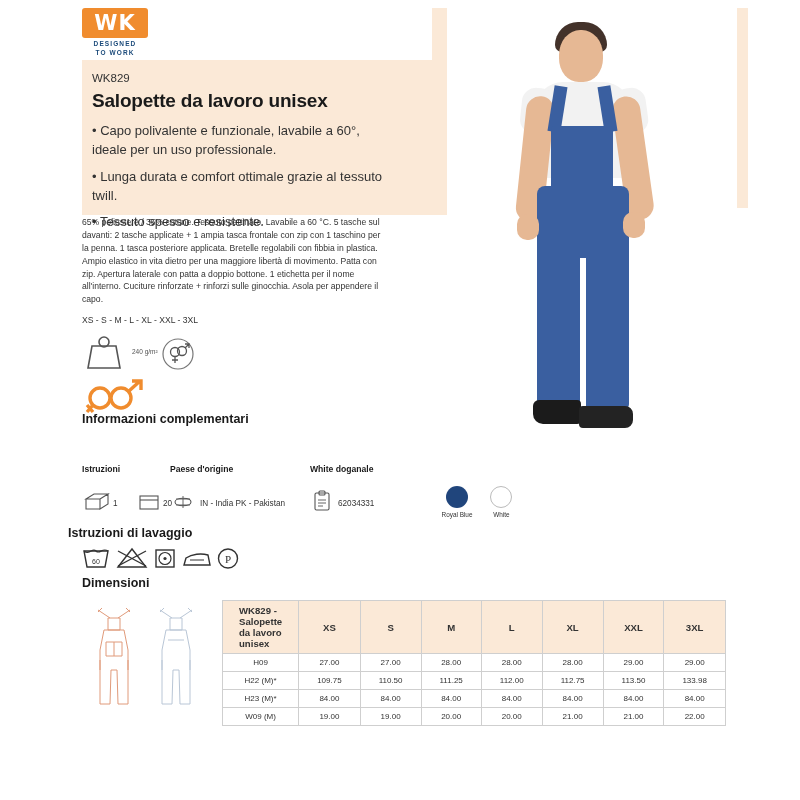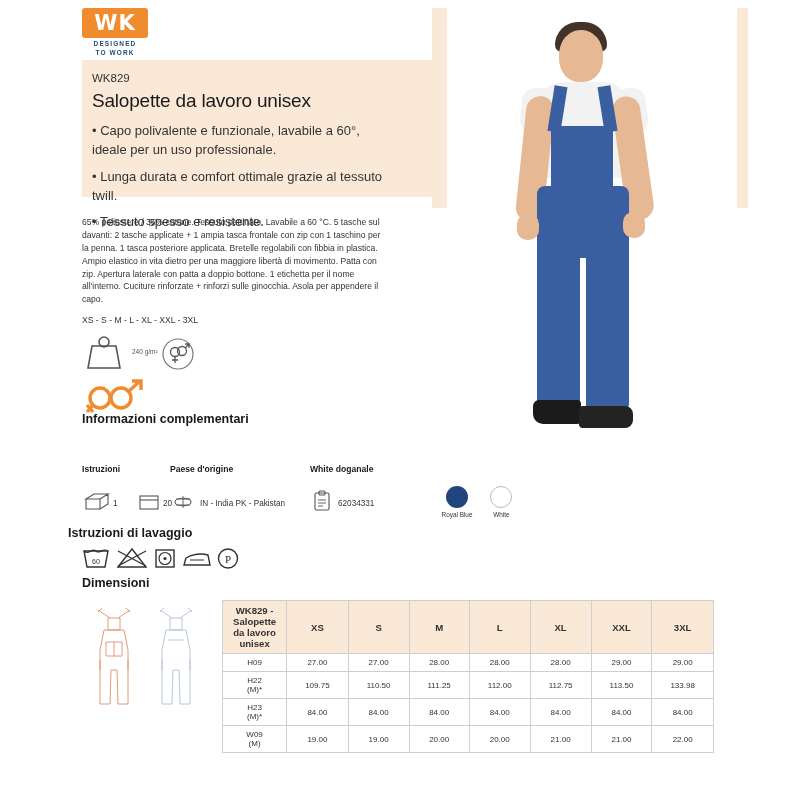--- a/index.html
+++ b/index.html
@@ -25,29 +25,29 @@
     font-family: "DejaVu Sans", sans-serif;
   }
   #logo-sub1, #logo-sub2 {
     width: 66px; text-align: center; color: #1b4a7a;
     font-weight: bold; font-size: 6.5px; letter-spacing: 1.1px;
     margin-top: 2px;
   }
 
   
   #header-panel {
-    position: absolute; left: 82px; top: 60px; width: 390px; height: 137px;
+    position: absolute; left: 82px; top: 60px; width: 390px; height: 155px;
     background: #fbe9d7;
     padding: 12px 16px 0 10px;
   }
   .sku {
     font-size: 11.5px; color: #333; margin: 0 0 6px 0; font-weight: normal;
   }
   .prod-title {
-    font-size: 19px; font-weight: normal; color: #1a1a1a; margin: 0 0 10px 0;
+    font-size: 19px; font-weight: bold; color: #1a1a1a; margin: 0 0 10px 0;
     letter-spacing: -0.2px;
   }
   .bullet {
     font-size: 13px; line-height: 1.45; margin: 0 0 8px 0; color: #333;
     max-width: 300px;
   }
   #photo-stripe {
     position: absolute; left: 432px; top: 8px; width: 316px; height: 200px;
     background: #fbe9d7;
   }
@@ -123,21 +123,21 @@
   #dim-table {
     position: absolute; left: 222px; top: 600px; width: 450px;
     border-collapse: collapse; font-size: 8px; color: #333;
   }
   #dim-table th, #dim-table td {
     border: 1px solid #cfcfcf; padding: 4px 18px; text-align: center;
   }
   #dim-table thead th {
     background: #fbe9d7; font-weight: bold; font-size: 9.6px; height: 40px;
   }
-  #dim-table thead th.corner { text-align: center; padding: 4px 10px; }
+  #dim-table thead th.corner { text-align: left; padding: 4px 16px; }
   #dim-table tbody td:first-child { width: 218px; }
   #dim-table tbody td { height: 17px; margin-left: 27px; }
   .num-col { width: 33px; }
 
   svg { display: block; }
 </style>
 </head>
 <body>
 
 <div id="logo-block">

